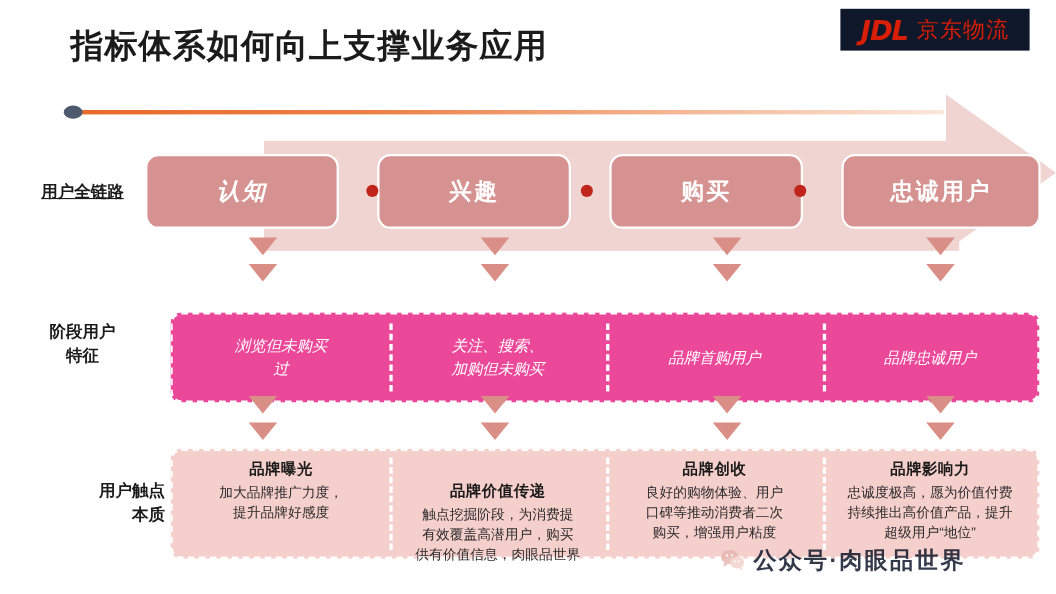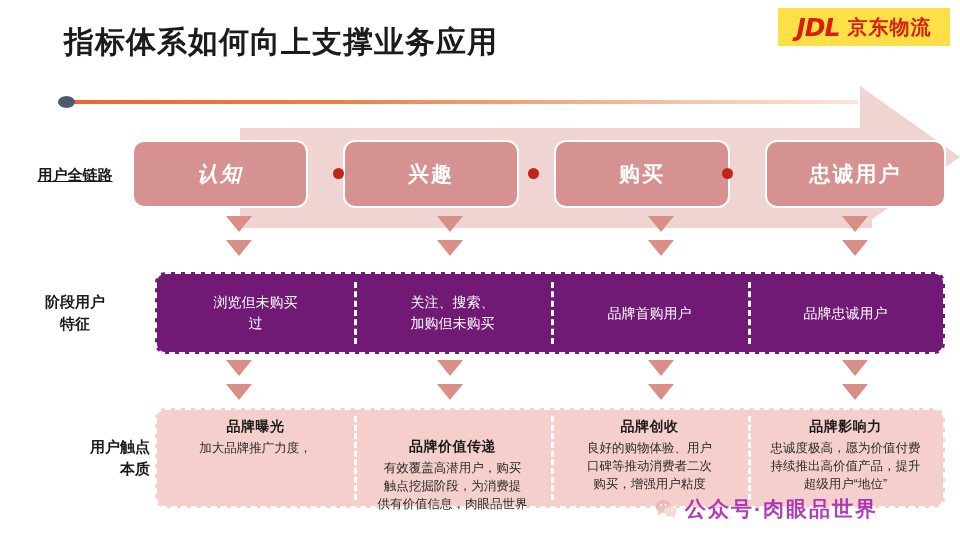--- a/index.html
+++ b/index.html
@@ -10,25 +10,25 @@
   }
   .slide{position:relative;width:960px;height:540px;background:#fff;}
 
   
   .title{
     position:absolute;left:64px;top:22px;
     font-size:30px;font-weight:bold;color:#1b1b1b;letter-spacing:1px;
     white-space:nowrap;
   }
   .logo-box{
-    position:absolute;right:10px;top:8px;width:172px;height:38px;
-    background:#fde047;display:flex;align-items:center;justify-content:center;gap:8px;
+    position:absolute;right:24px;top:8px;width:172px;height:38px;
+    background:#0f172a;display:flex;align-items:center;justify-content:center;gap:8px;
   }
   .logo-jdl{font-size:25px;font-weight:bold;color:#d81e06;font-style:italic;letter-spacing:-1px;font-family:"DejaVu Sans",sans-serif;}
-  .logo-cn{font-size:20px;font-weight:bold;color:#d81e06;letter-spacing:1px;}
+  .logo-cn{font-size:20px;font-weight:normal;color:#d81e06;letter-spacing:1px;}
 
   .rule-wrap{position:absolute;left:58px;top:96px;width:800px;height:12px;}
   .rule-line{
     position:absolute;left:8px;top:4px;width:792px;height:4px;
     background:linear-gradient(to right,#e8692a 0%,#ec8047 35%,#f3b795 70%,#fbe6da 100%);
   }
   .rule-dot{
     position:absolute;left:0;top:0;width:17px;height:12px;border-radius:50%;
     background:#4d5a6e;
   }
@@ -64,23 +64,23 @@
 
   
   .tri{
     position:absolute;width:0;height:0;
     border-left:13px solid transparent;border-right:13px solid transparent;
     border-top:16px solid #d98f86;
   }
 
   
   .band2{
-    position:absolute;left:155px;top:272px;width:790px;height:82px;
-    background:#701a75;border-radius:10px;
-    border:2px dashed #ffffff;box-sizing:border-box;
+    position:absolute;left:155px;top:284px;width:790px;height:82px;
+    background:#ec4899;border-radius:10px;
+    border:2px dashed #ffffff;box-sizing:border-box;font-style:italic;
   }
   .band2 .cell{
     position:absolute;top:0;height:100%;
     display:flex;align-items:center;justify-content:center;text-align:center;
     color:#ffffff;font-size:14px;line-height:21px;
   }
   .band2 .divider{
     position:absolute;top:8px;height:calc(100% - 16px);
     border-left:3px dashed #ffffff;
   }
@@ -103,21 +103,21 @@
   }
   .band3 .divider{
     position:absolute;top:6px;height:calc(100% - 12px);
     border-left:3px dashed #ffffff;
   }
 
   
   .watermark{
     position:absolute;left:655px;top:495px;
     display:flex;align-items:center;gap:8px;
-    font-size:21px;color:#a21caf;font-weight:bold;letter-spacing:2px;
+    font-size:21px;color:#0f172a;font-weight:bold;letter-spacing:2px;
     opacity:.85;pointer-events:none;
   }
   .wm-icon{width:22px;height:20px;}
 </style>
 </head>
 <body>
 
 <div class="slide">
 
   <div class="title">指标体系如何向上支撑业务应用</div>
@@ -205,29 +205,30 @@
   <div class="tri" style="left:648px;top:360px;"></div>
   <div class="tri" style="left:648px;top:384px;"></div>
   <div class="tri" style="left:842px;top:360px;"></div>
   <div class="tri" style="left:842px;top:384px;"></div>
 
   <div class="band3">
     <div class="cell" style="left:0;width:197px;">
       <div class="h">品牌曝光</div>
       <div class="d">
         <div>加大品牌推广力度，</div>
+        <div>提升品牌好感度</div>
       </div>
     </div>
     <div class="divider" style="left:197px;"></div>
 
     <div class="cell" style="left:197px;width:197px;margin-top:20px;">
       <div class="h">品牌价值传递</div>
       <div class="d">
+        <div>触点挖掘阶段，为消费提</div>
         <div>有效覆盖高潜用户，购买</div>
-        <div>触点挖掘阶段，为消费提</div>
         <div>供有价值信息，肉眼品世界</div>
       </div>
     </div>
     <div class="divider" style="left:394px;"></div>
 
     <div class="cell" style="left:394px;width:197px;">
       <div class="h">品牌创收</div>
       <div class="d">
         <div>良好的购物体验、用户</div>
         <div>口碑等推动消费者二次</div>

